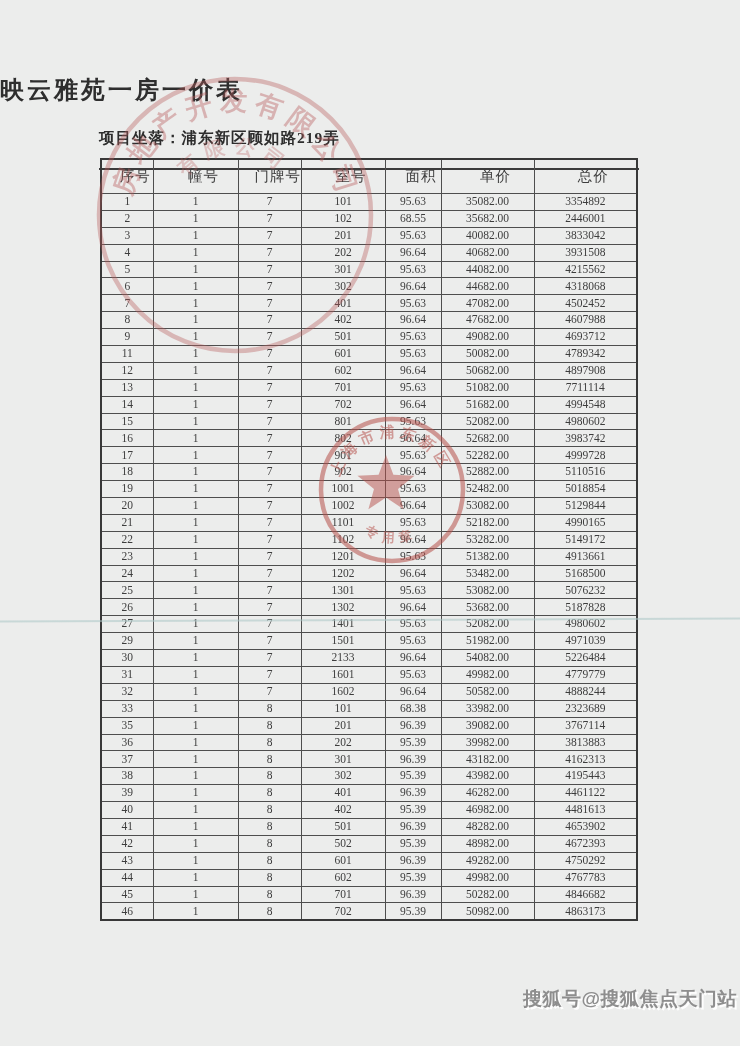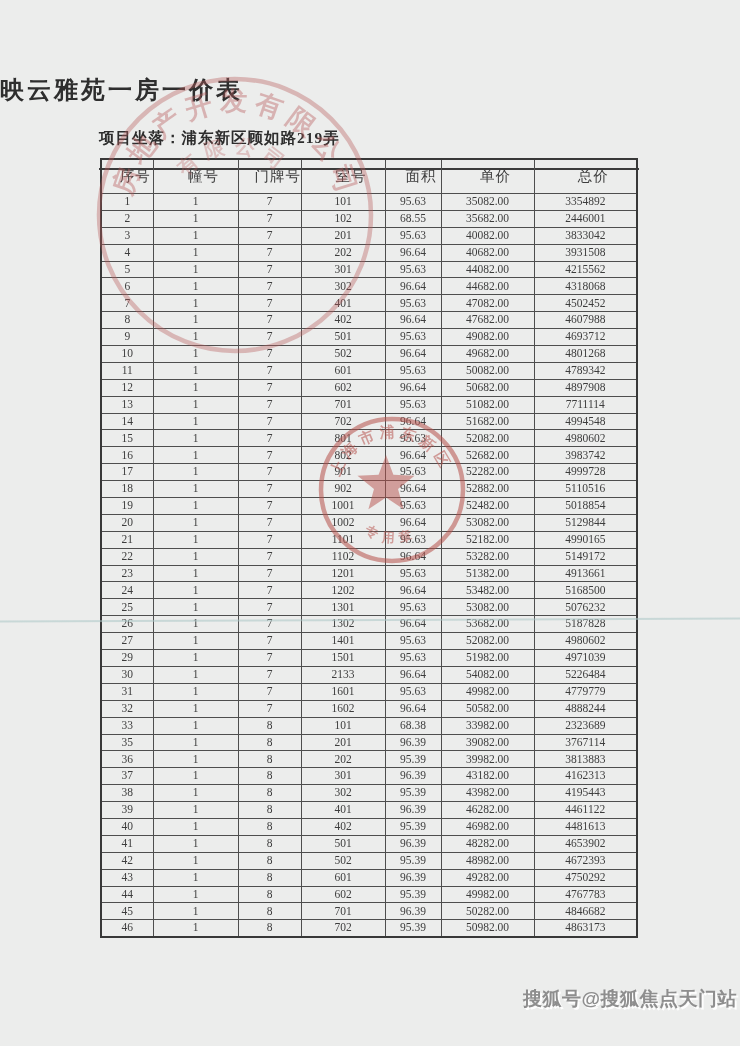--- a/index.html
+++ b/index.html
@@ -159,29 +159,20 @@
         <tr>
           <td>9</td>
           <td>1</td>
           <td>7</td>
           <td>501</td>
           <td>95.63</td>
           <td>49082.00</td>
           <td>4693712</td>
         </tr>
         <tr>
-          <td>10</td>
-          <td>1</td>
-          <td>7</td>
-          <td>502</td>
-          <td>96.64</td>
-          <td>49682.00</td>
-          <td>4801268</td>
-        </tr>
-        <tr>
           <td>11</td>
           <td>1</td>
           <td>7</td>
           <td>601</td>
           <td>95.63</td>
           <td>50082.00</td>
           <td>4789342</td>
         </tr>
         <tr>
           <td>12</td>

